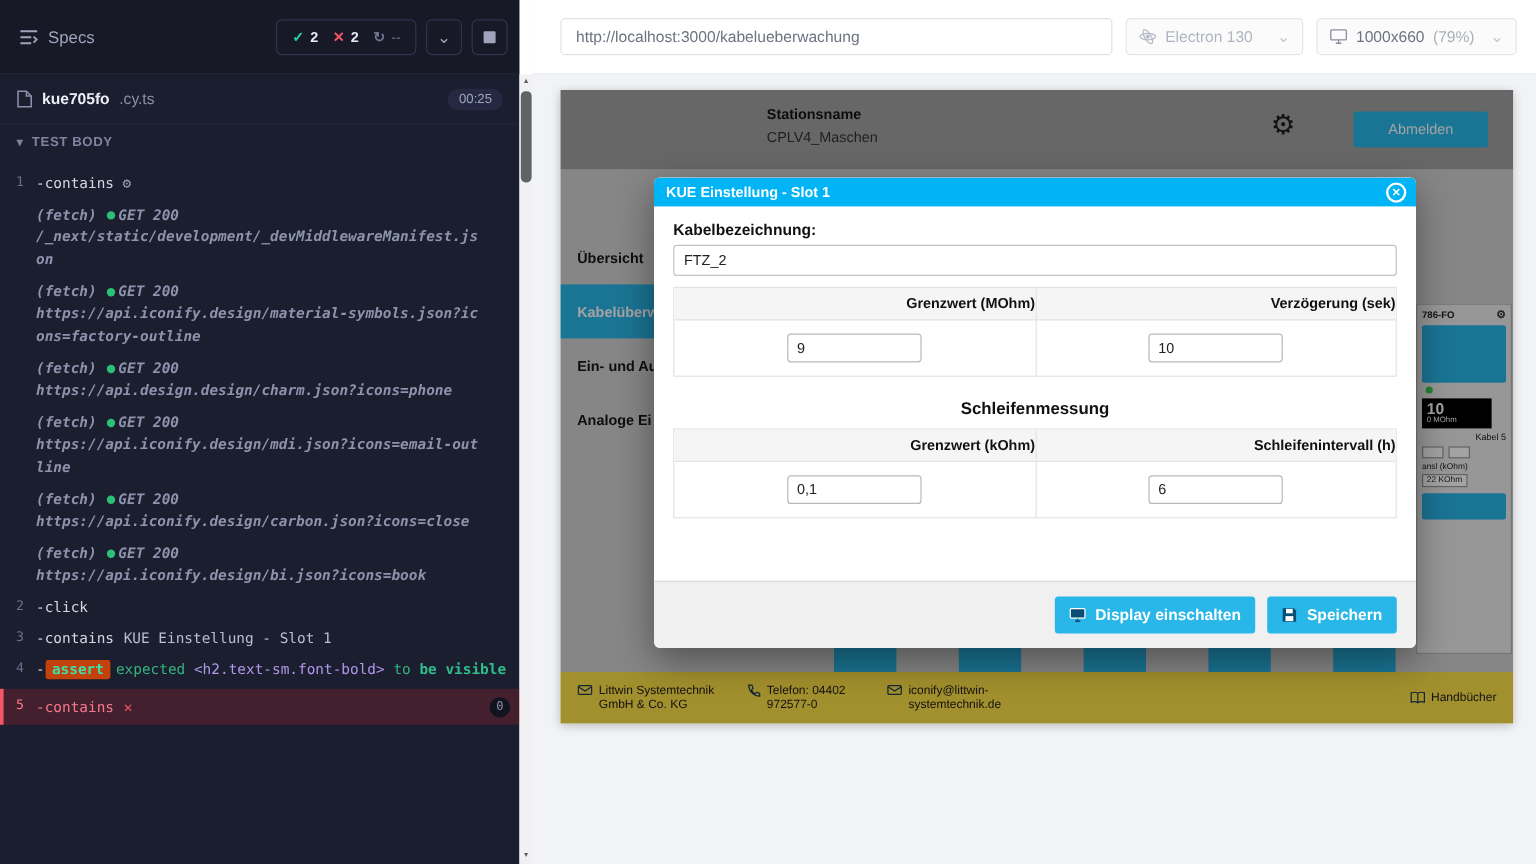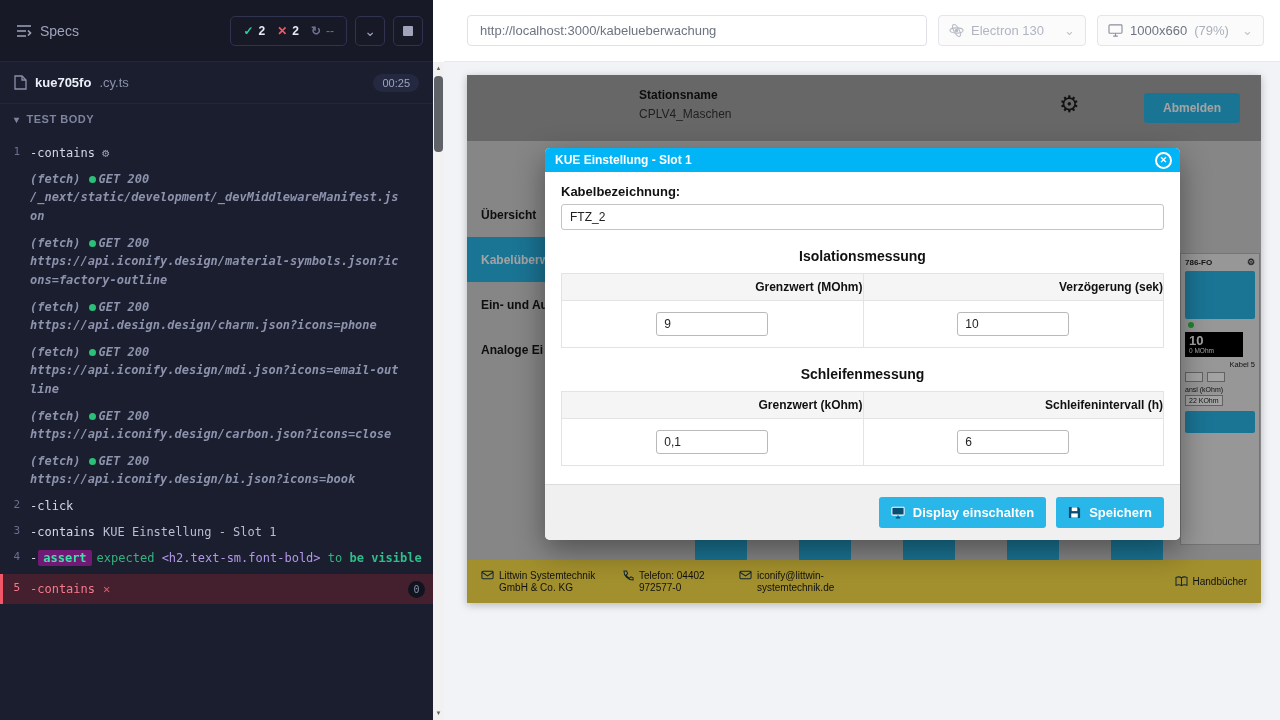--- a/index.html
+++ b/index.html
@@ -31,21 +31,21 @@
   .cmd { display:flex; align-items:flex-start; padding:4px 8px 4px 0; cursor:pointer; }
   .num { width:30px; flex:none; text-align:right; padding-right:10px; color:#6a7090; font-size:11px; padding-top:1px; }
   .cbody { flex:1; line-height:18px; }
   .cname { color:#d4d7e6; }
   .carg { color:#b9bed4; margin-left:8px; }
   .cmd-gear { color:#9aa0b8; margin-left:7px; font-size:12px; }
   .cmd.fetch { font-style:italic; font-weight:600; color:#8d93ad; }
   .fline { line-height:18px; }
   .dot { display:inline-block; width:7px; height:7px; border-radius:50%; background:#2bbf77; margin:0 3px 0 8px; }
   .furl { line-height:19px; word-break:break-all; padding-right:20px; }
-  .pill { background:#701a75; color:#3fe0a8; font-weight:bold; border-radius:2px; padding:1px 5px; margin:0 5px 0 1px; font-style:normal; }
+  .pill { background:#c2410c; color:#3fe0a8; font-weight:bold; border-radius:2px; padding:1px 5px; margin:0 5px 0 1px; font-style:normal; }
   .green { color:#34b37f; } .greenb { color:#2fbd8a; font-weight:bold; }
   .purple { color:#b197ea; }
   .cmd.failed { background:#44202e; border-left:3px solid #f25767; margin-top:3px; padding-top:6px; padding-bottom:6px; }
   .cmd.failed .num { color:#f7798c; width:27px; }
   .cmd.failed .cname { color:#f7798c; }
   .err-x { color:#f25767; font-weight:bold; margin-left:8px; }
   .count-badge { margin-left:auto; background:#11131f; color:#8a90ab; font-size:10px; width:17px; height:17px; border-radius:50%; text-align:center; line-height:17px; }
 
   
   .scroll-col { position:absolute; left:433px; top:0; width:11px; height:720px; background:#ffffff; }
@@ -65,21 +65,21 @@
 
   
   .aut { position:absolute; left:467px; top:75px; width:794px; height:528px; background:#d2d2d2; box-shadow:0 2px 8px rgba(0,0,0,.25); overflow:hidden; }
   .app-header { position:absolute; left:0; top:0; width:100%; height:66px; background:#a2a2a2; z-index:1; }
   .logo-card { position:absolute; left:68px; top:12px; width:38px; height:47px; background:#fff; border-radius:6px; box-shadow:0 1px 3px rgba(0,0,0,.3); display:flex; flex-direction:column; align-items:center; justify-content:center; gap:1px; }
   .logo-text { font-size:5px; font-weight:bold; color:#2a72b8; letter-spacing:.5px; }
   .station { position:absolute; left:172px; top:13px; }
   .station-label { font-size:12px; font-weight:bold; color:#141414; }
   .station-value { font-size:12px; color:#333; margin-top:5px; }
   .app-gear { position:absolute; left:592px; top:16px; font-size:23px; color:#1d1d1d; cursor:pointer; }
-  .logout-btn { position:absolute; right:21px; top:18px; background:#29b6e8; color:#fff; font-weight:bold; font-size:12px; border:none; border-radius:3px; padding:8px 19px; cursor:pointer; }
+  .logout-btn { position:absolute; right:21px; top:18px; background:#29b6e8; color:#fff; font-weight:normal; font-size:12px; border:none; border-radius:3px; padding:8px 29px; cursor:pointer; }
 
   .app-nav { position:absolute; left:0; top:117px; width:150px; z-index:1; }
   .nav-item { height:45px; display:flex; align-items:center; padding-left:14px; font-size:12px; font-weight:bold; color:#161616; cursor:pointer; white-space:nowrap; }
   .nav-item.active { background:#29b6e8; color:#fff; }
 
   .frag-panel { position:absolute; left:713px; top:178px; width:80px; height:292px; background:#ececec; border:1px solid #b8b8b8; padding:3px 4px; z-index:1; font-size:8px; color:#222; }
   .frag-head { display:flex; align-items:center; justify-content:space-between; font-weight:bold; font-size:8px; }
   .frag-gear { font-size:9px; color:#333; }
   .frag-cyan { background:#29b6e8; border-radius:2px; }
   .frag-cyan.top { height:48px; margin:4px 0 3px; }
@@ -387,21 +387,20 @@
 
     <div class="modal">
       <div class="modal-head">
         <span class="modal-title">KUE Einstellung - Slot 1</span>
         <span class="modal-close">✕</span>
       </div>
       <div class="modal-body">
         <div class="cable-label">Kabelbezeichnung:</div>
         <input class="cable-input" type="text" value="FTZ_2" style="">
 
-        <div class="sec-heading">Isolationsmessung</div>
         <div class="mtable">
           <div class="mth">Grenzwert (MOhm)</div>
           <div class="mth">Verzögerung (sek)</div>
           <div class="mtd">
               <input class="cell-input" type="text" value="9" style="">
             </div>
           <div class="mtd">
               <input class="cell-input" type="text" value="10" style="">
             </div>
         </div>

